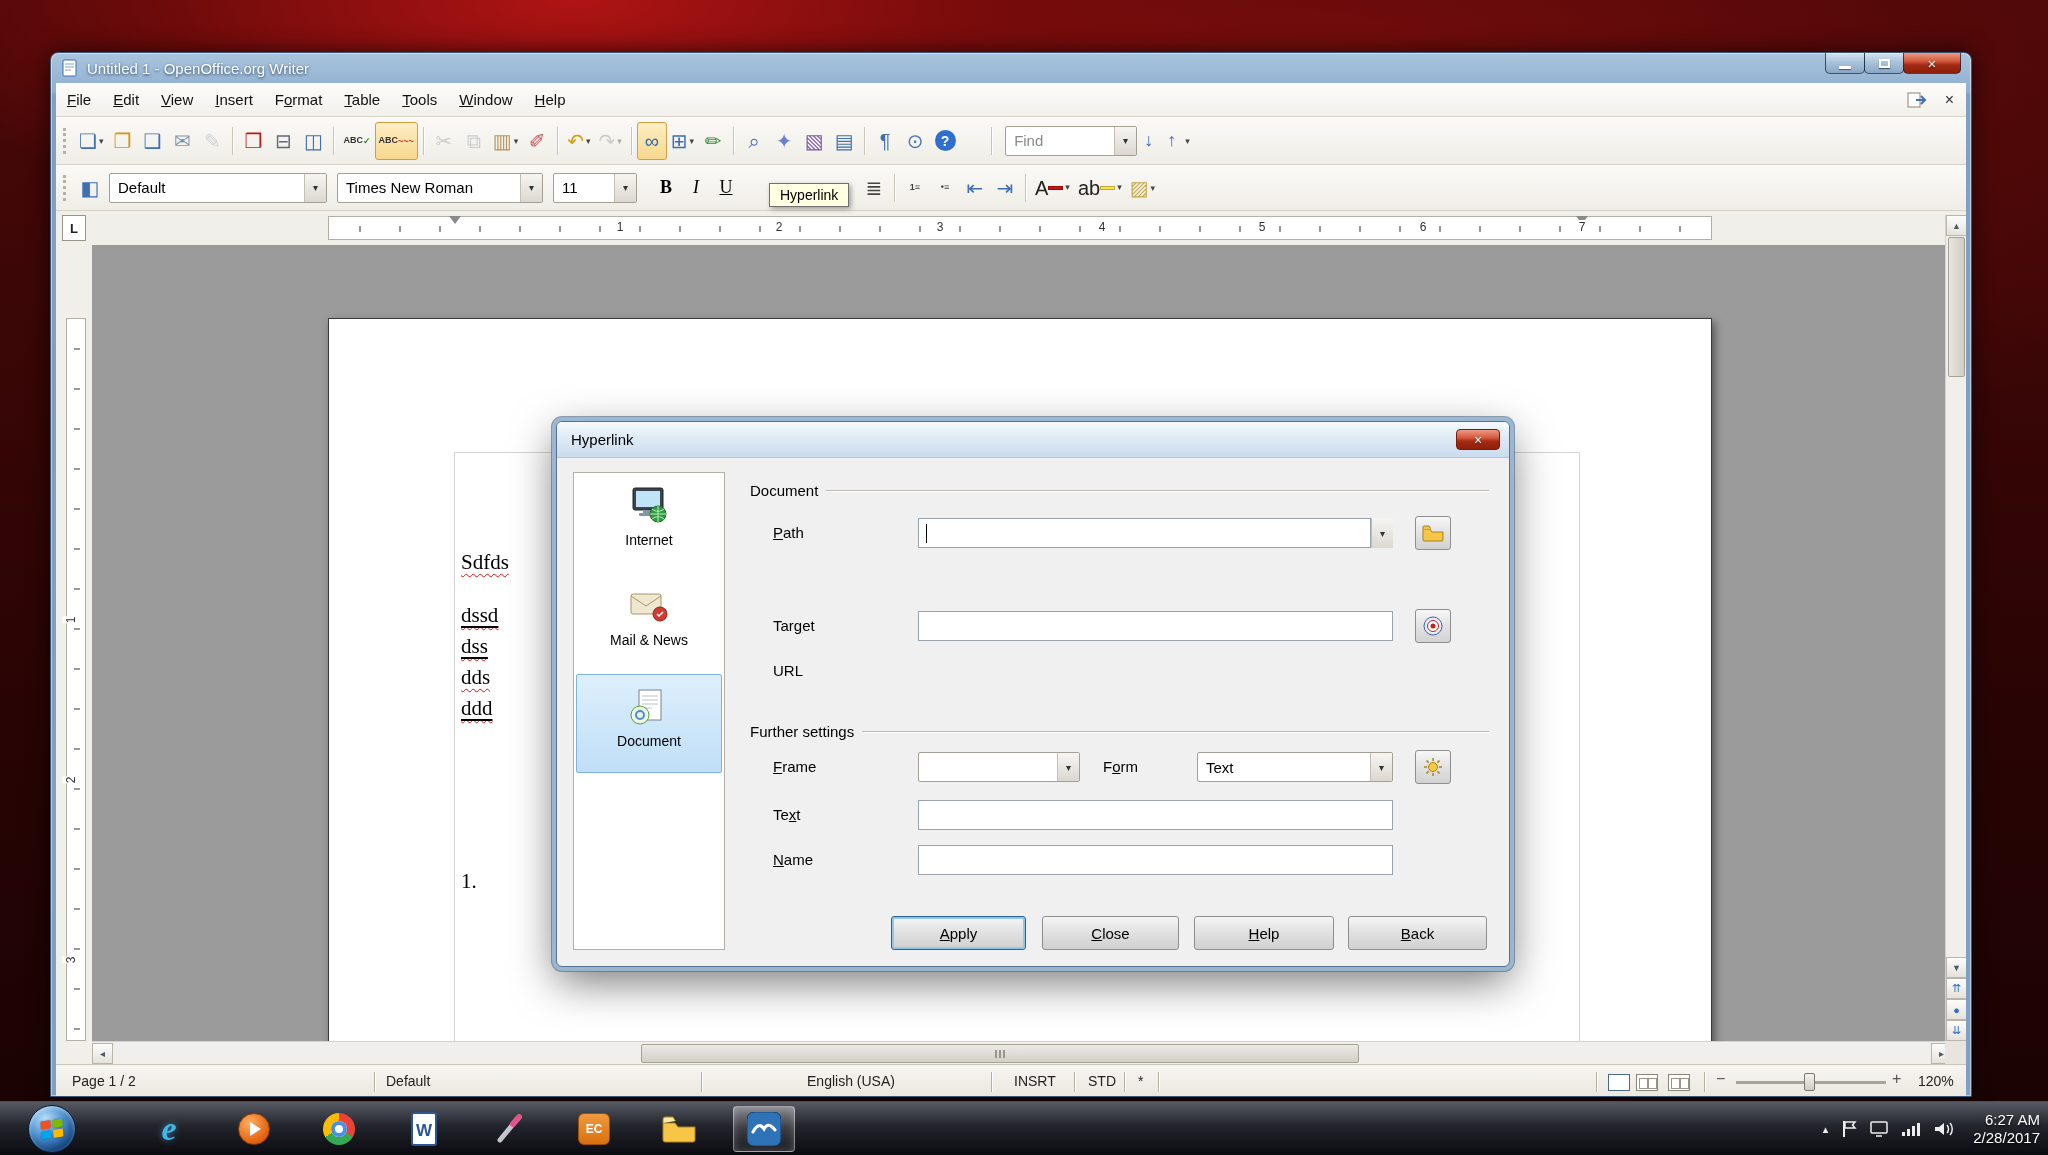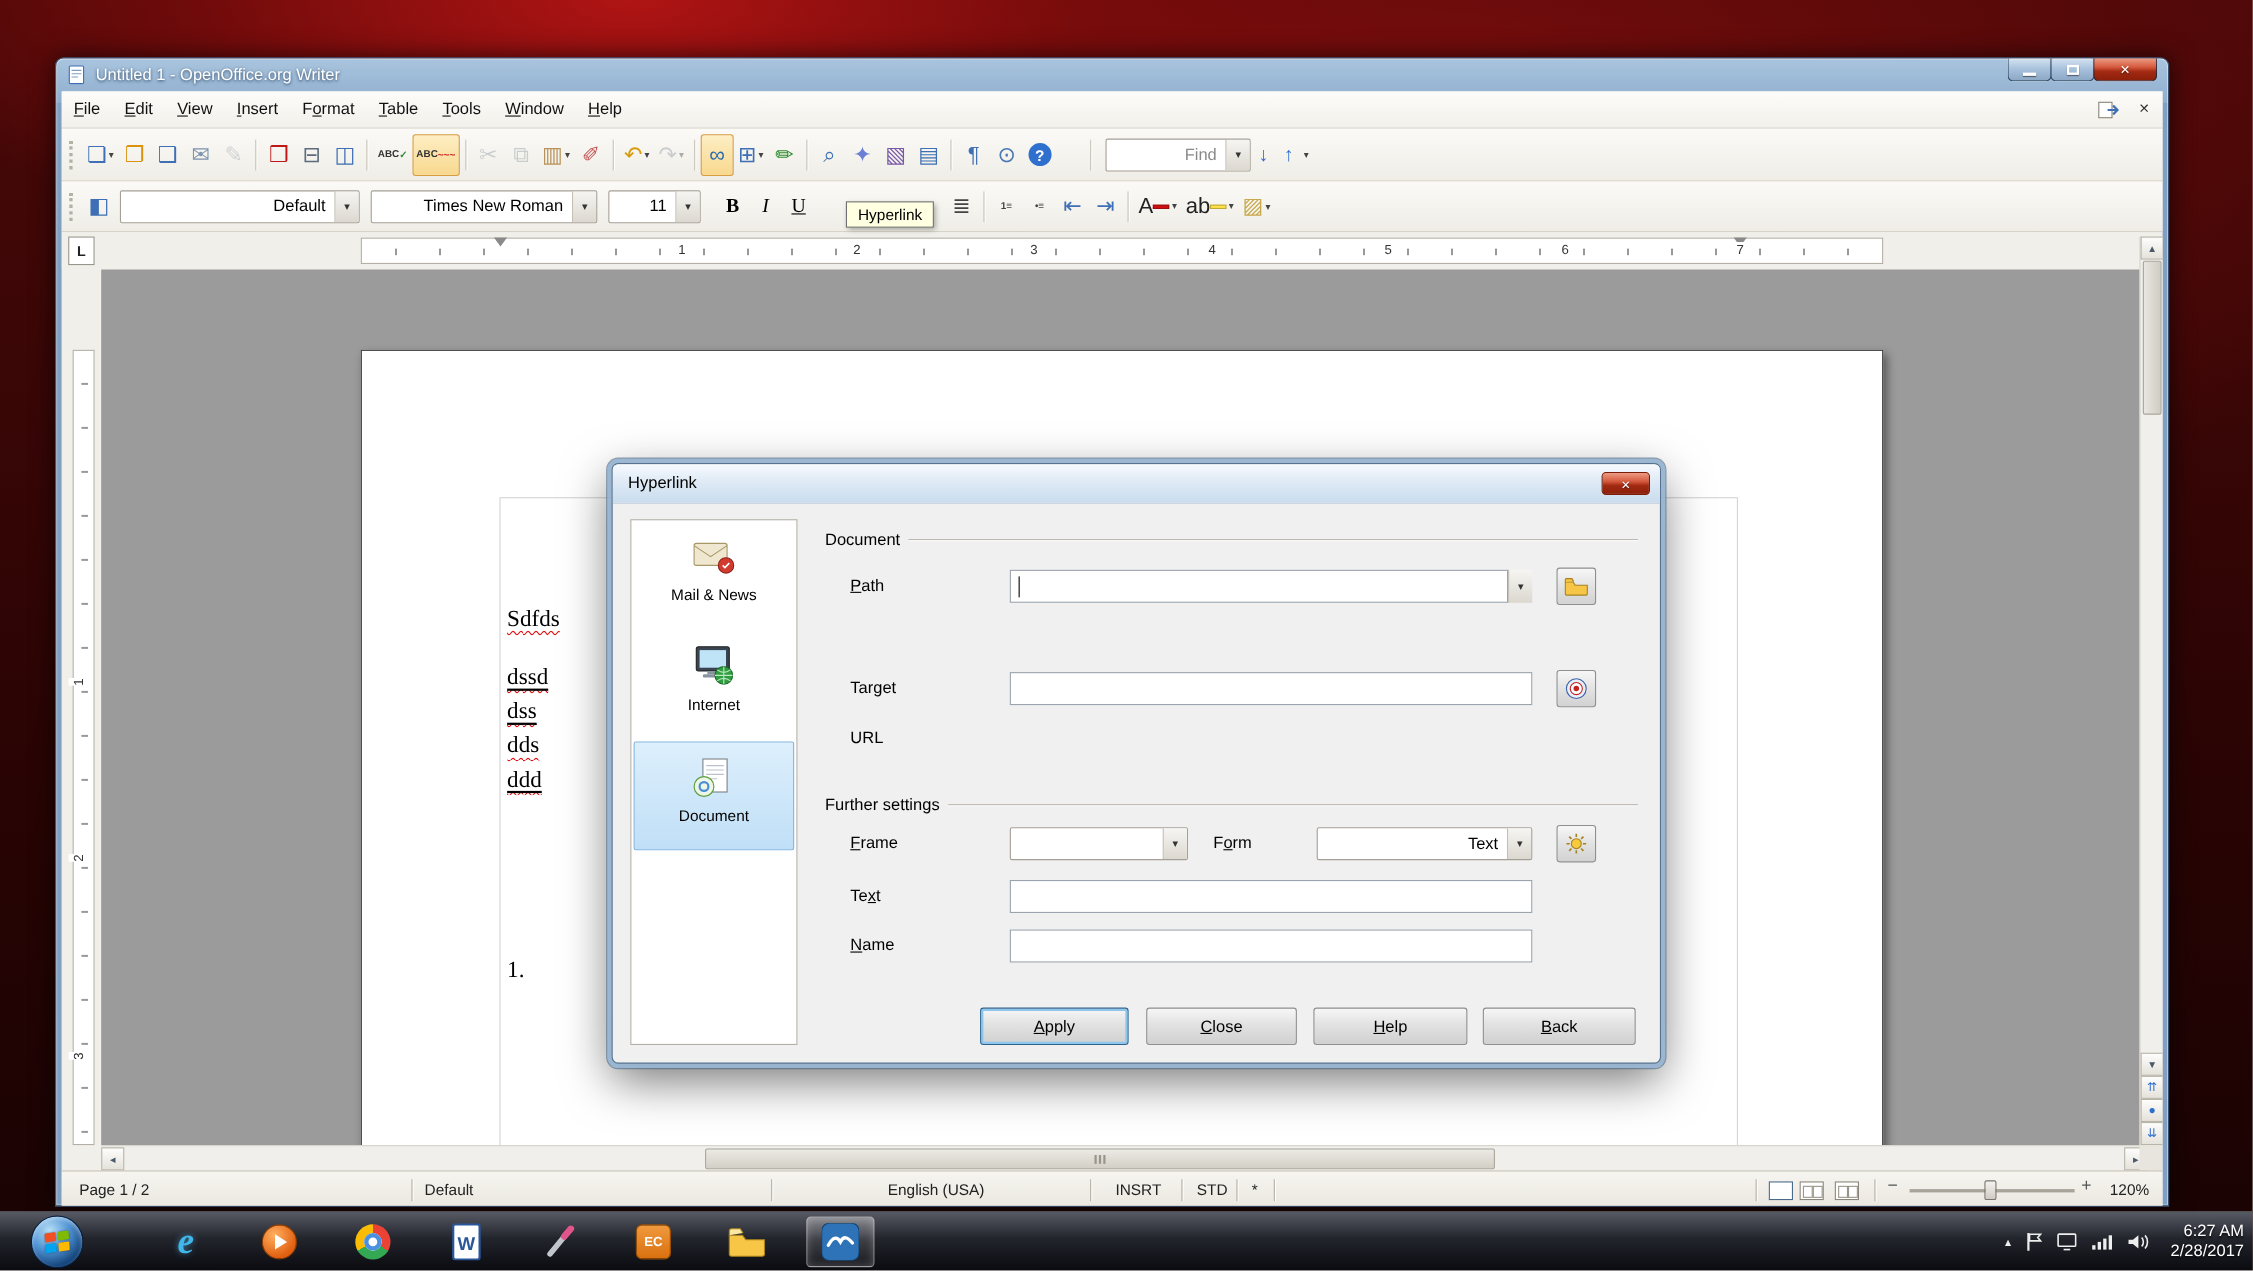--- a/index.html
+++ b/index.html
@@ -54,21 +54,21 @@
   .tb-glyph { font-size:20px; line-height:1; }
   .tb-glyph.tiny { font-size:9px; font-weight:bold; letter-spacing:0; }
   .tb-sub { font-size:9px; line-height:.7; font-weight:bold; margin-top:1px; }
   .tb-bar { width:15px; height:4px; margin-top:1px; border:1px solid rgba(0,0,0,.25); }
   .tb-drop { font-size:9px; color:#444; margin-left:2px; }
   .tb-sep { width:1px; height:28px; background:#c9c4b8; box-shadow:1px 0 0 #fff; margin:0 5px; }
   .tb-glyph.circ { background:#2f6fce; color:#fff; border-radius:50%; width:21px; height:21px; font-size:14px;
     display:flex; align-items:center; justify-content:center; font-weight:bold; }
   .biu { font-family:"Liberation Serif", serif; font-size:18px; width:30px; }
   .combo { display:flex; align-items:center; background:#fff; border:1px solid #a5a096; height:30px; border-radius:2px; overflow:hidden; }
-  .combo-text { padding:0 8px; font-size:15px; white-space:nowrap; overflow:hidden; flex:1;text-align:right; }
+  .combo-text { padding:0 8px; font-size:15px; white-space:nowrap; overflow:hidden; flex:1; }
   .combo-arrow { width:22px; align-self:stretch; border-left:1px solid #c4beb4;
     background:linear-gradient(#f6f5f2,#dcd8d0); display:flex; align-items:center; justify-content:center; font-size:10px; color:#333; }
   #find-combo .combo-text { color:#8a8a8a; }
   .find-btn { font-size:18px; color:#2f6fce; padding:2px 7px; font-weight:bold; }
   #fmt-icons { display:flex; align-items:center; margin-left:118px; }
 
   
   #tooltip { position:absolute; left:713px; top:100px; background:#ffffe1; border:1px solid #707070;
     padding:3px 10px; font-size:14px; color:#000; box-shadow:2px 2px 5px rgba(0,0,0,.35); z-index:40; }
 
@@ -498,40 +498,40 @@
           <span id="dlg-title-text">Hyperlink</span>
           <div id="dlg-close">
               <span>×</span>
             </div>
         </div>
 
         <div id="hl-categories">
             <div class="hl-cat">
               <div class="hl-cat-icon">
                 <svg width="44" height="40" viewBox="0 0 44 40">
-                  <rect x="4" y="8" width="30" height="20" rx="2" fill="#efe7cf" stroke="#a89868"></rect>
-                  <path d="M4 10l15 10 15-10" fill="none" stroke="#a89868"></path>
-                  <circle cx="33" cy="28" r="7" fill="#d23b2f" stroke="#8e1f17"></circle>
-                  <path d="M30 28l2 2 4-4" stroke="#fff" fill="none" stroke-width="1.5"></path>
-                </svg>
-              </div>
-              <div class="hl-cat-label">Mail &amp; News</div>
-            </div>
-            <div class="hl-cat">
-              <div class="hl-cat-icon">
-                <svg width="44" height="40" viewBox="0 0 44 40">
                   <rect x="6" y="2" width="30" height="22" rx="2" fill="#3a4450" stroke="#222"></rect>
                   <rect x="9" y="5" width="24" height="16" fill="#bfe3f7"></rect>
                   <rect x="16" y="24" width="10" height="3" fill="#8a94a0"></rect>
                   <rect x="12" y="27" width="18" height="3" rx="1" fill="#8a94a0"></rect>
                   <circle cx="31" cy="28" r="8" fill="#2f9e3f" stroke="#1c6b28"></circle>
                   <path d="M23 28h16M31 20v16M25 23c4 3 8 3 12 0M25 33c4-3 8-3 12 0" stroke="#bfe8c4" fill="none"></path>
                 </svg>
               </div>
               <div class="hl-cat-label">Internet</div>
+            </div>
+            <div class="hl-cat">
+              <div class="hl-cat-icon">
+                <svg width="44" height="40" viewBox="0 0 44 40">
+                  <rect x="4" y="8" width="30" height="20" rx="2" fill="#efe7cf" stroke="#a89868"></rect>
+                  <path d="M4 10l15 10 15-10" fill="none" stroke="#a89868"></path>
+                  <circle cx="33" cy="28" r="7" fill="#d23b2f" stroke="#8e1f17"></circle>
+                  <path d="M30 28l2 2 4-4" stroke="#fff" fill="none" stroke-width="1.5"></path>
+                </svg>
+              </div>
+              <div class="hl-cat-label">Mail &amp; News</div>
             </div>
             <div class="hl-cat sel">
               <div class="hl-cat-icon">
                 <svg width="44" height="40" viewBox="0 0 44 40">
                   <rect x="12" y="3" width="22" height="30" fill="#fff" stroke="#7d8288"></rect>
                   <path d="M15 9h16M15 13h16M15 17h16M15 21h10" stroke="#b9c2cc"></path>
                   <circle cx="13" cy="28" r="9" fill="#eef6e8" stroke="#5a9e3a"></circle>
                   <circle cx="13" cy="28" r="4" fill="none" stroke="#4a8fd4" stroke-width="2"></circle>
                 </svg>
               </div>

